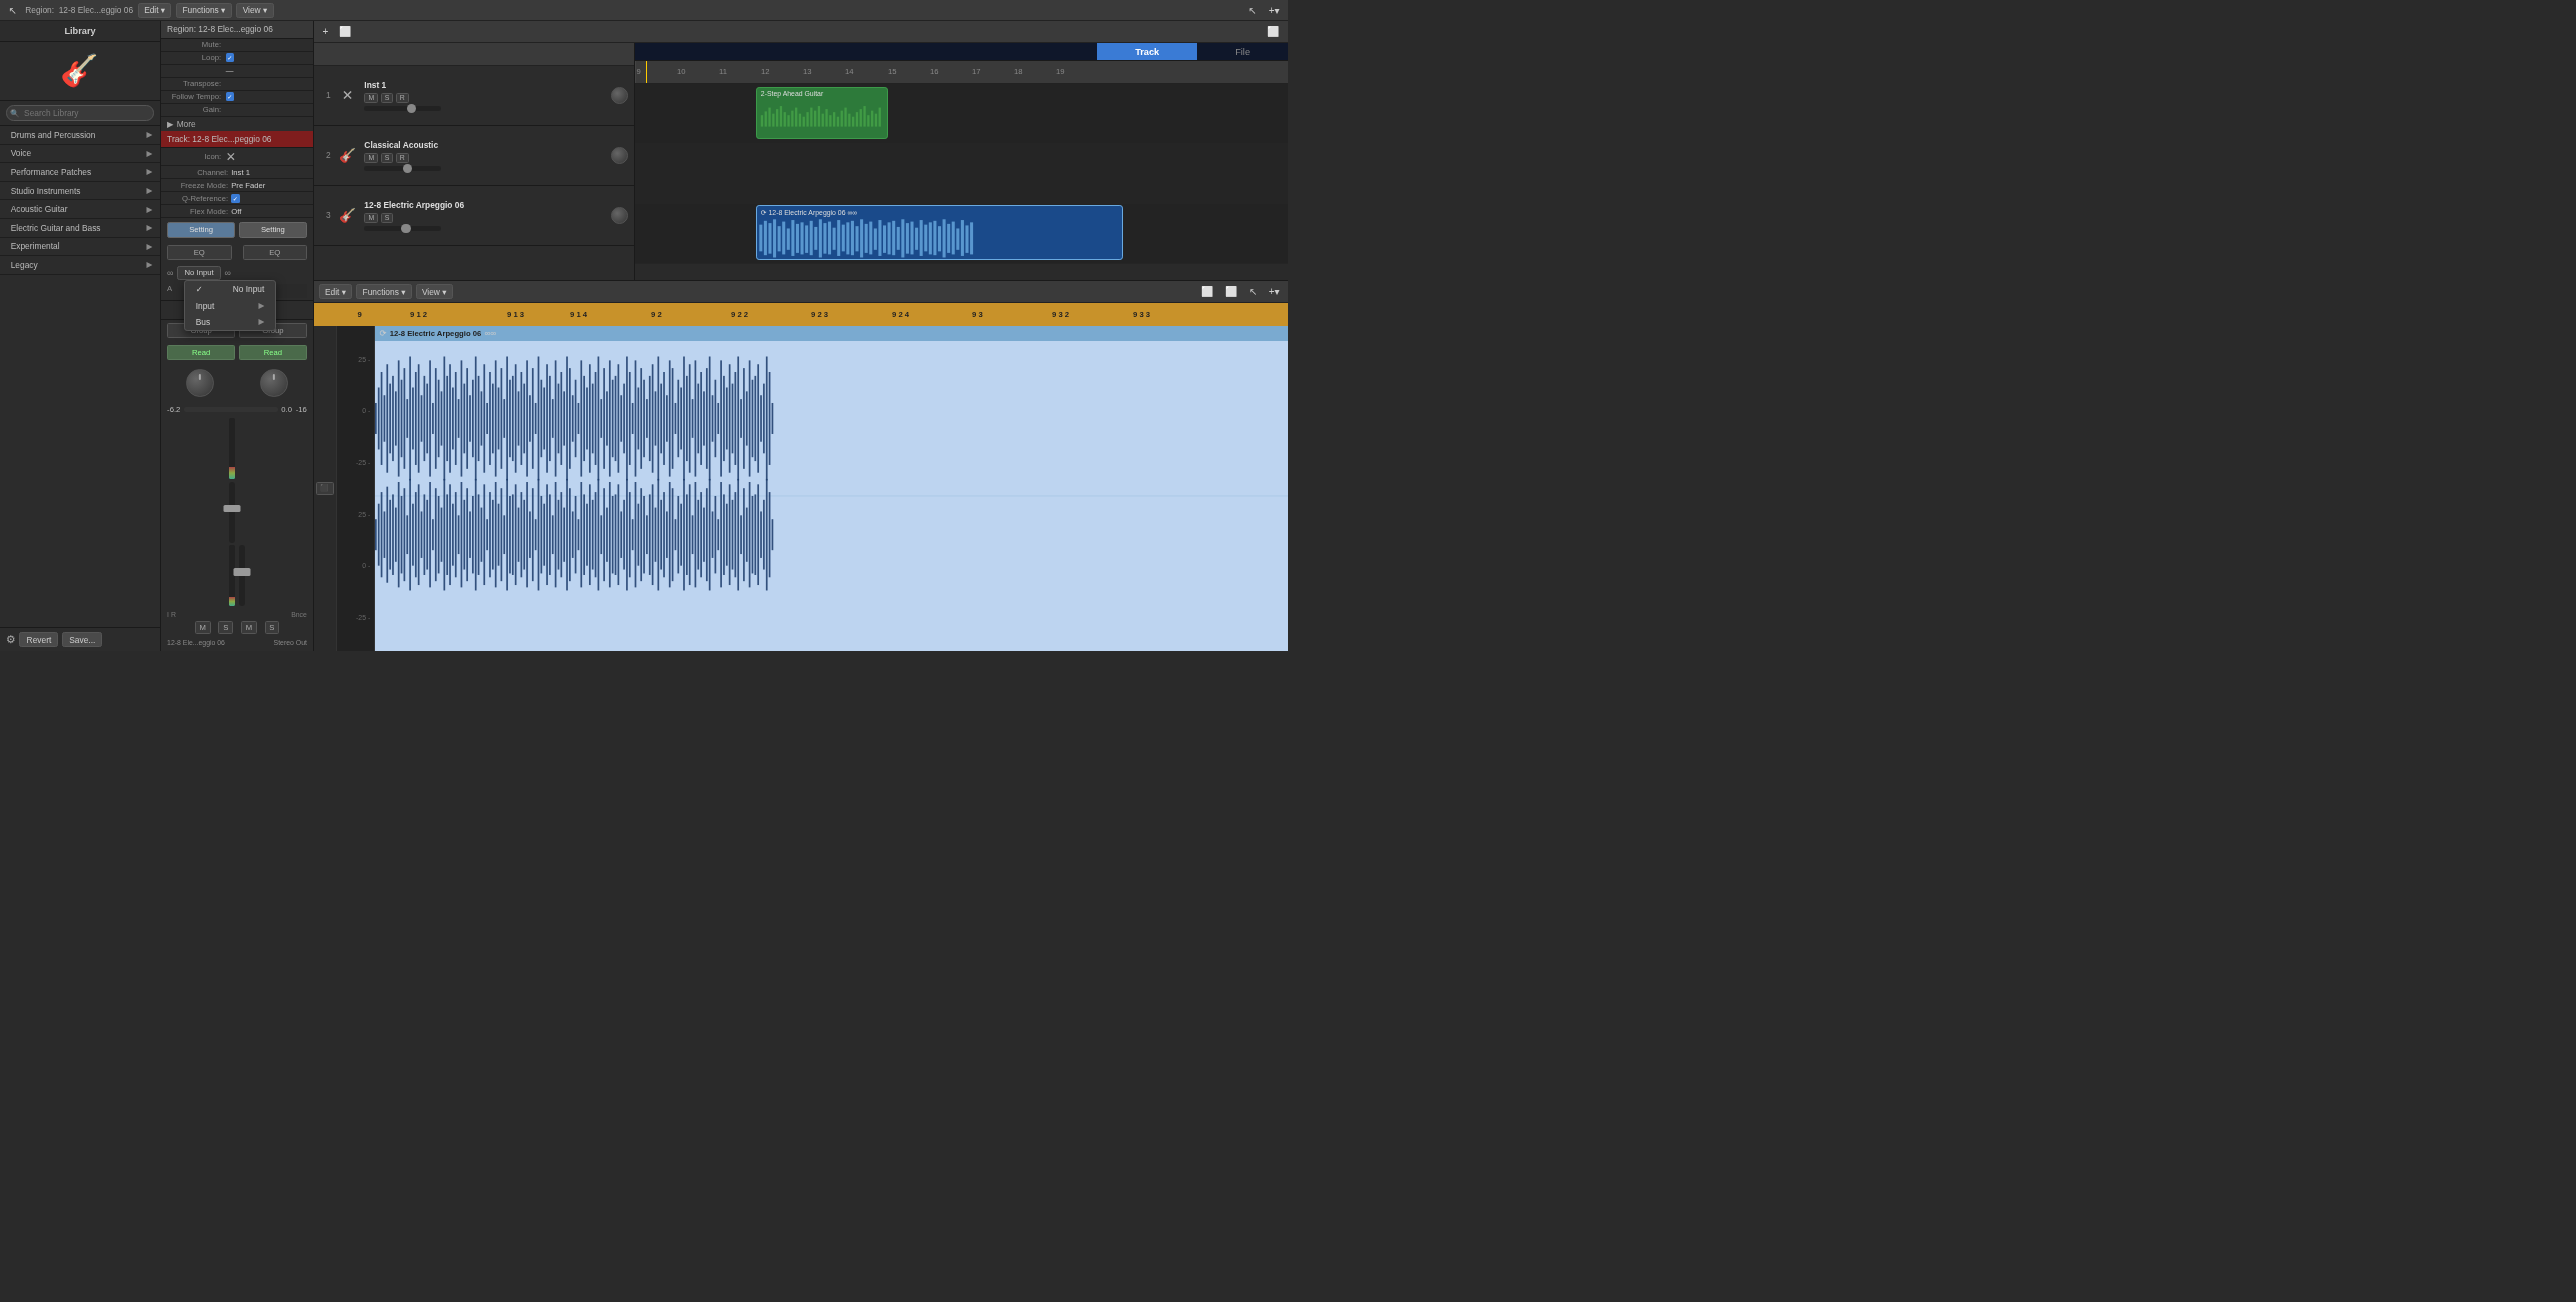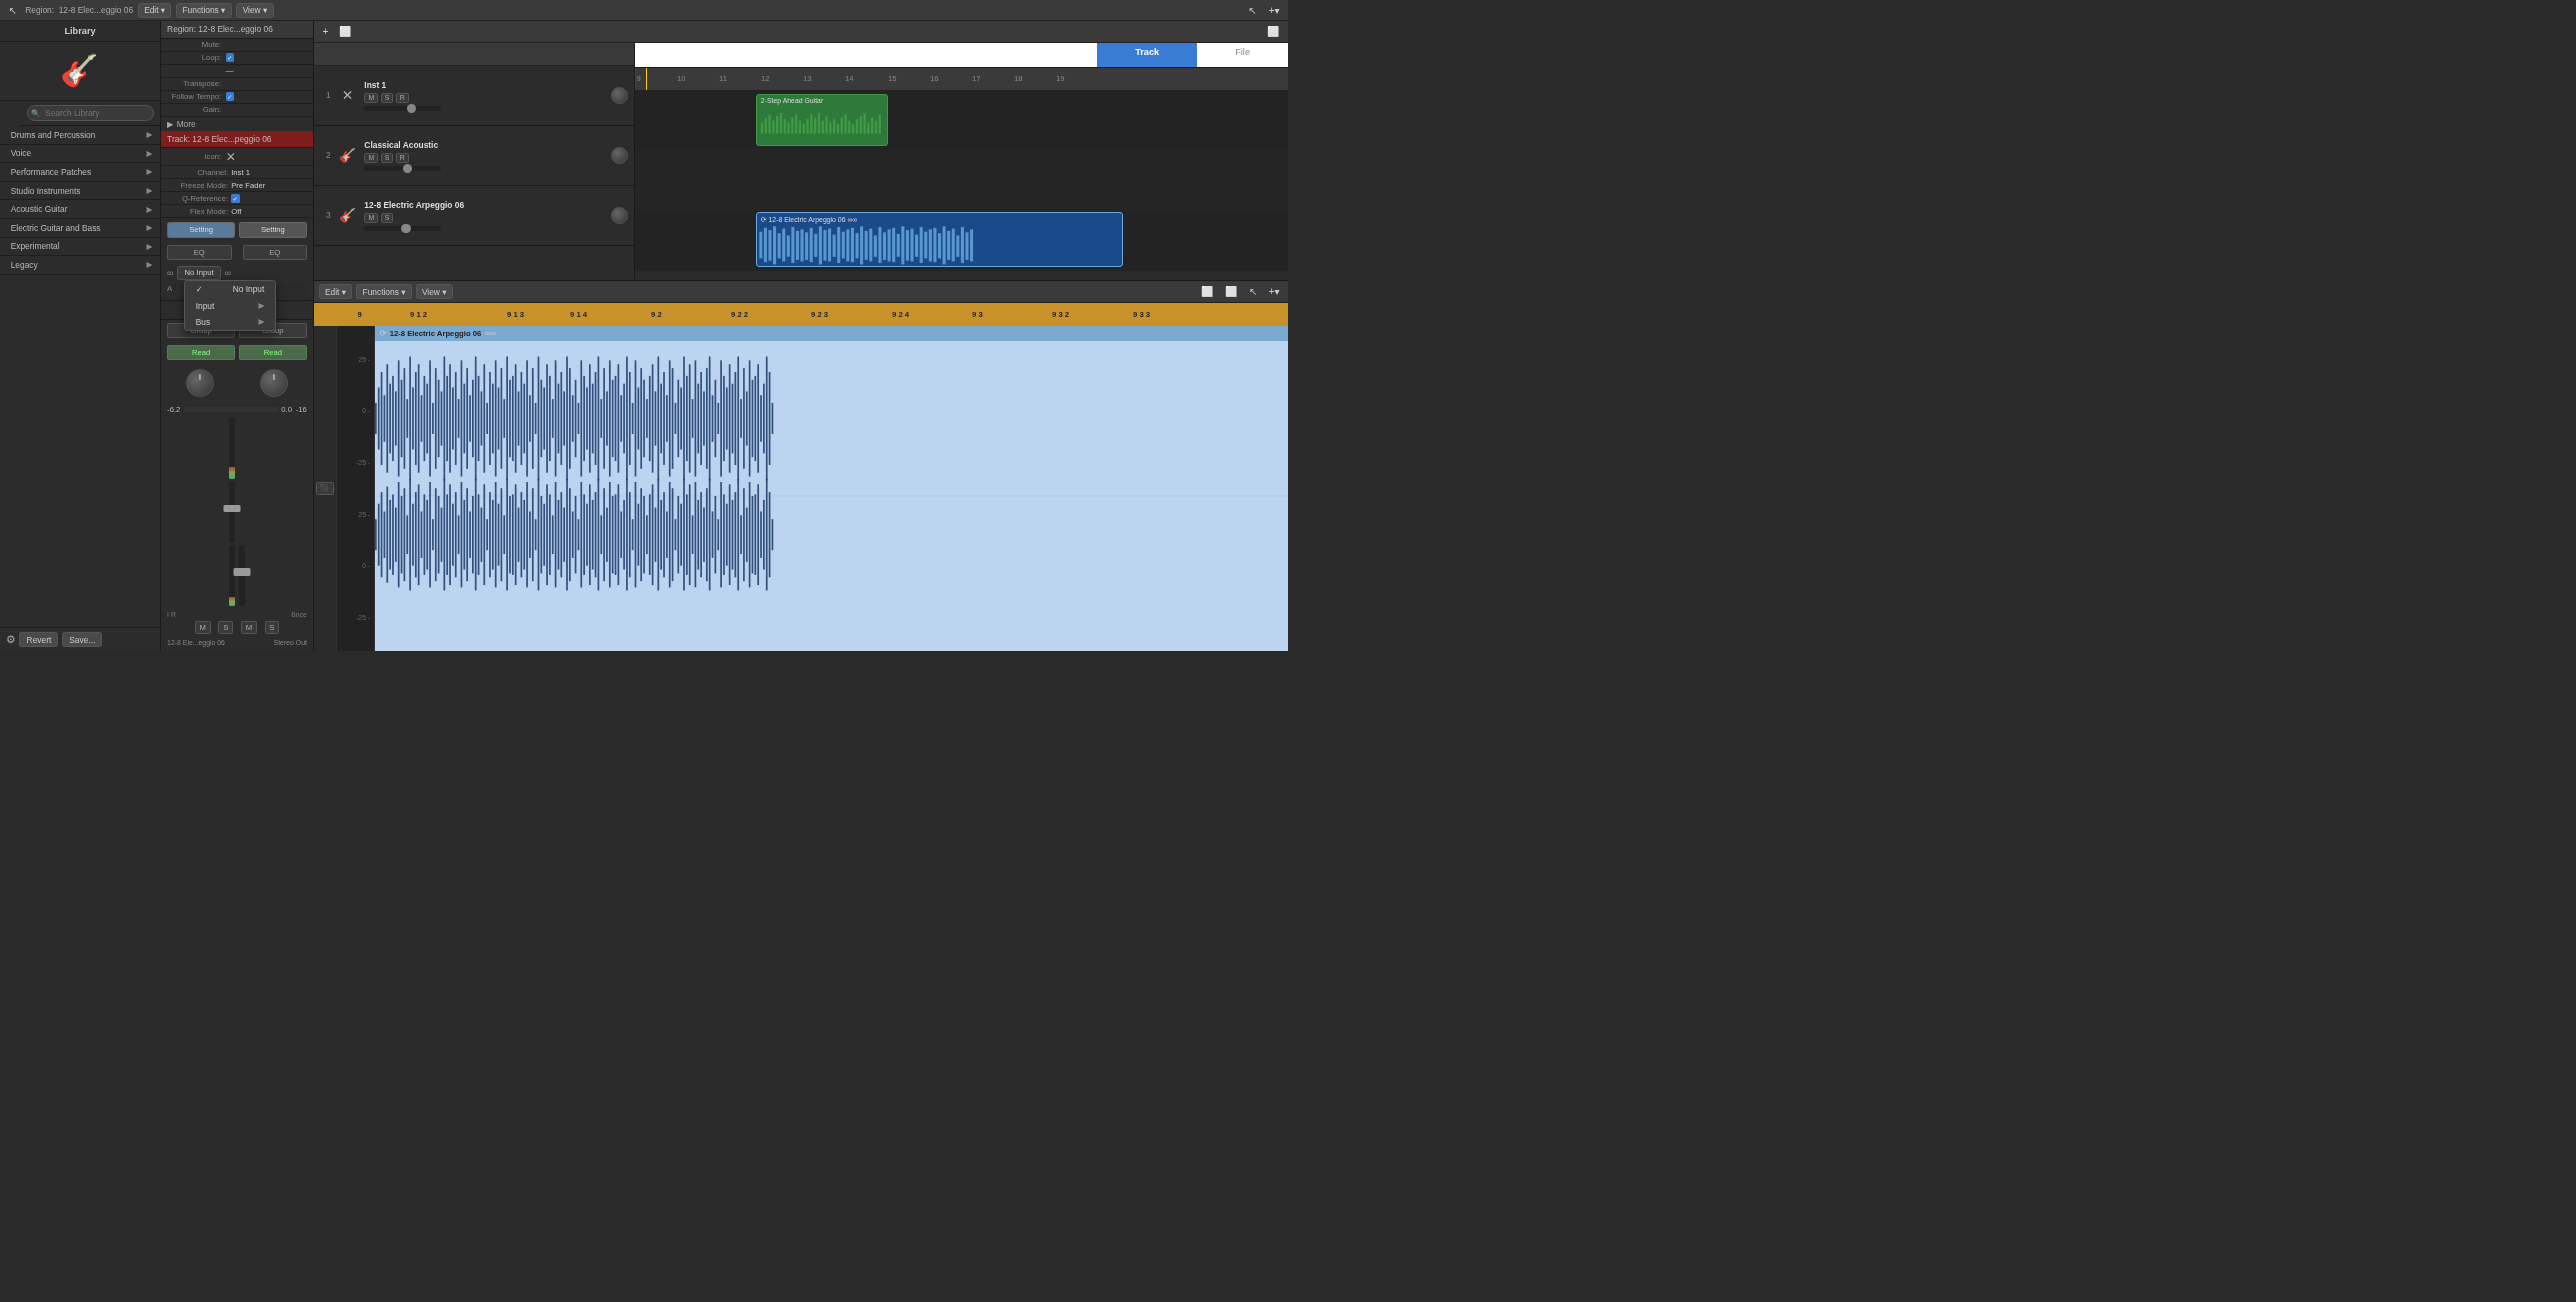--- a/index.html
+++ b/index.html
@@ -98,21 +98,20 @@
       height: 46px;
       display: flex;
       align-items: center;
       justify-content: center;
       font-size: 31px;
     }
 
     .library-search {
       padding: 3.8px 6.1px;
       border-bottom: 0.8px solid #1a1a1a;
-      margin-left: 21px;
     }
 
     .library-search input {
       width: 100%;
       background: #3a3a3a;
       border: 0.8px solid #555;
       border-radius: 7.7px;
       color: #ccc;
       padding: 2.3px 6.1px 2.3px 17px;
       font-size: 8.4px;
@@ -797,23 +796,23 @@
       position: absolute;
       top: 0;
       width: 1.5px;
       height: 100%;
       background: #ffcc00;
       z-index: 10;
     }
 
     .tracks-tabs-area {
       display: flex;
-      background: #ffffff;
+      background: #0f172a;
       border-bottom: 0.8px solid #1a1a1a;
-      height: 25px;
+      height: 18px;
     }
 
     .track-tab {
       padding: 3.8px 38px;
       cursor: pointer;
       font-size: 9.2px;
       font-weight: 600;
     }
 
     .track-tab.active {

